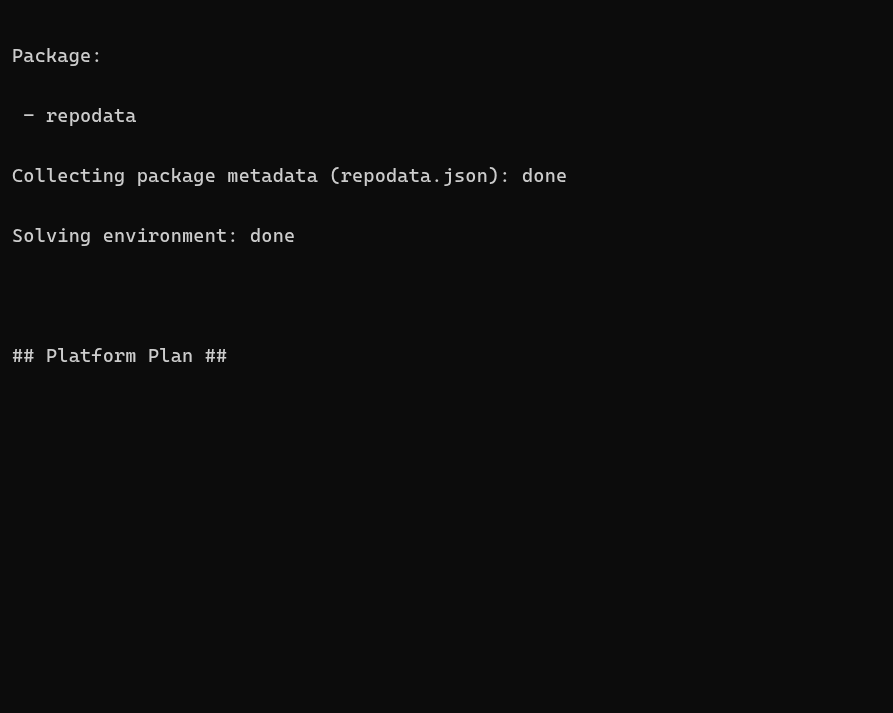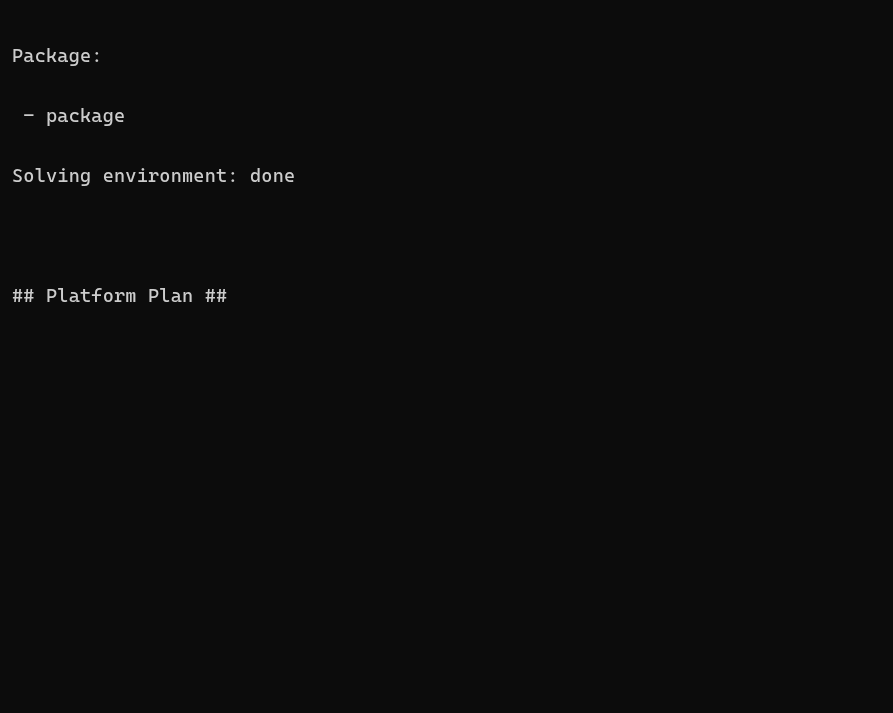--- a/index.html
+++ b/index.html
@@ -40,21 +40,22 @@
     bottom: -6px;
     height: 3px;
     background: #20c997;
   }
 </style>
 </head>
 <body>
 
 <div class="terminal">
 <span class="ln">Package:</span>
-<span class="ln"> - package</span>
+<span class="ln"> - repodata</span>
+<span class="ln">Collecting package metadata (repodata.json): done</span>
 <span class="ln">Solving environment: done</span>
 <span class="ln"> </span>
 <span class="ln">## Platform Plan ##</span>
 <span class="ln"> </span>
 <span class="ln"> </span>
 <span class="ln"> </span>
 
 
 
 

